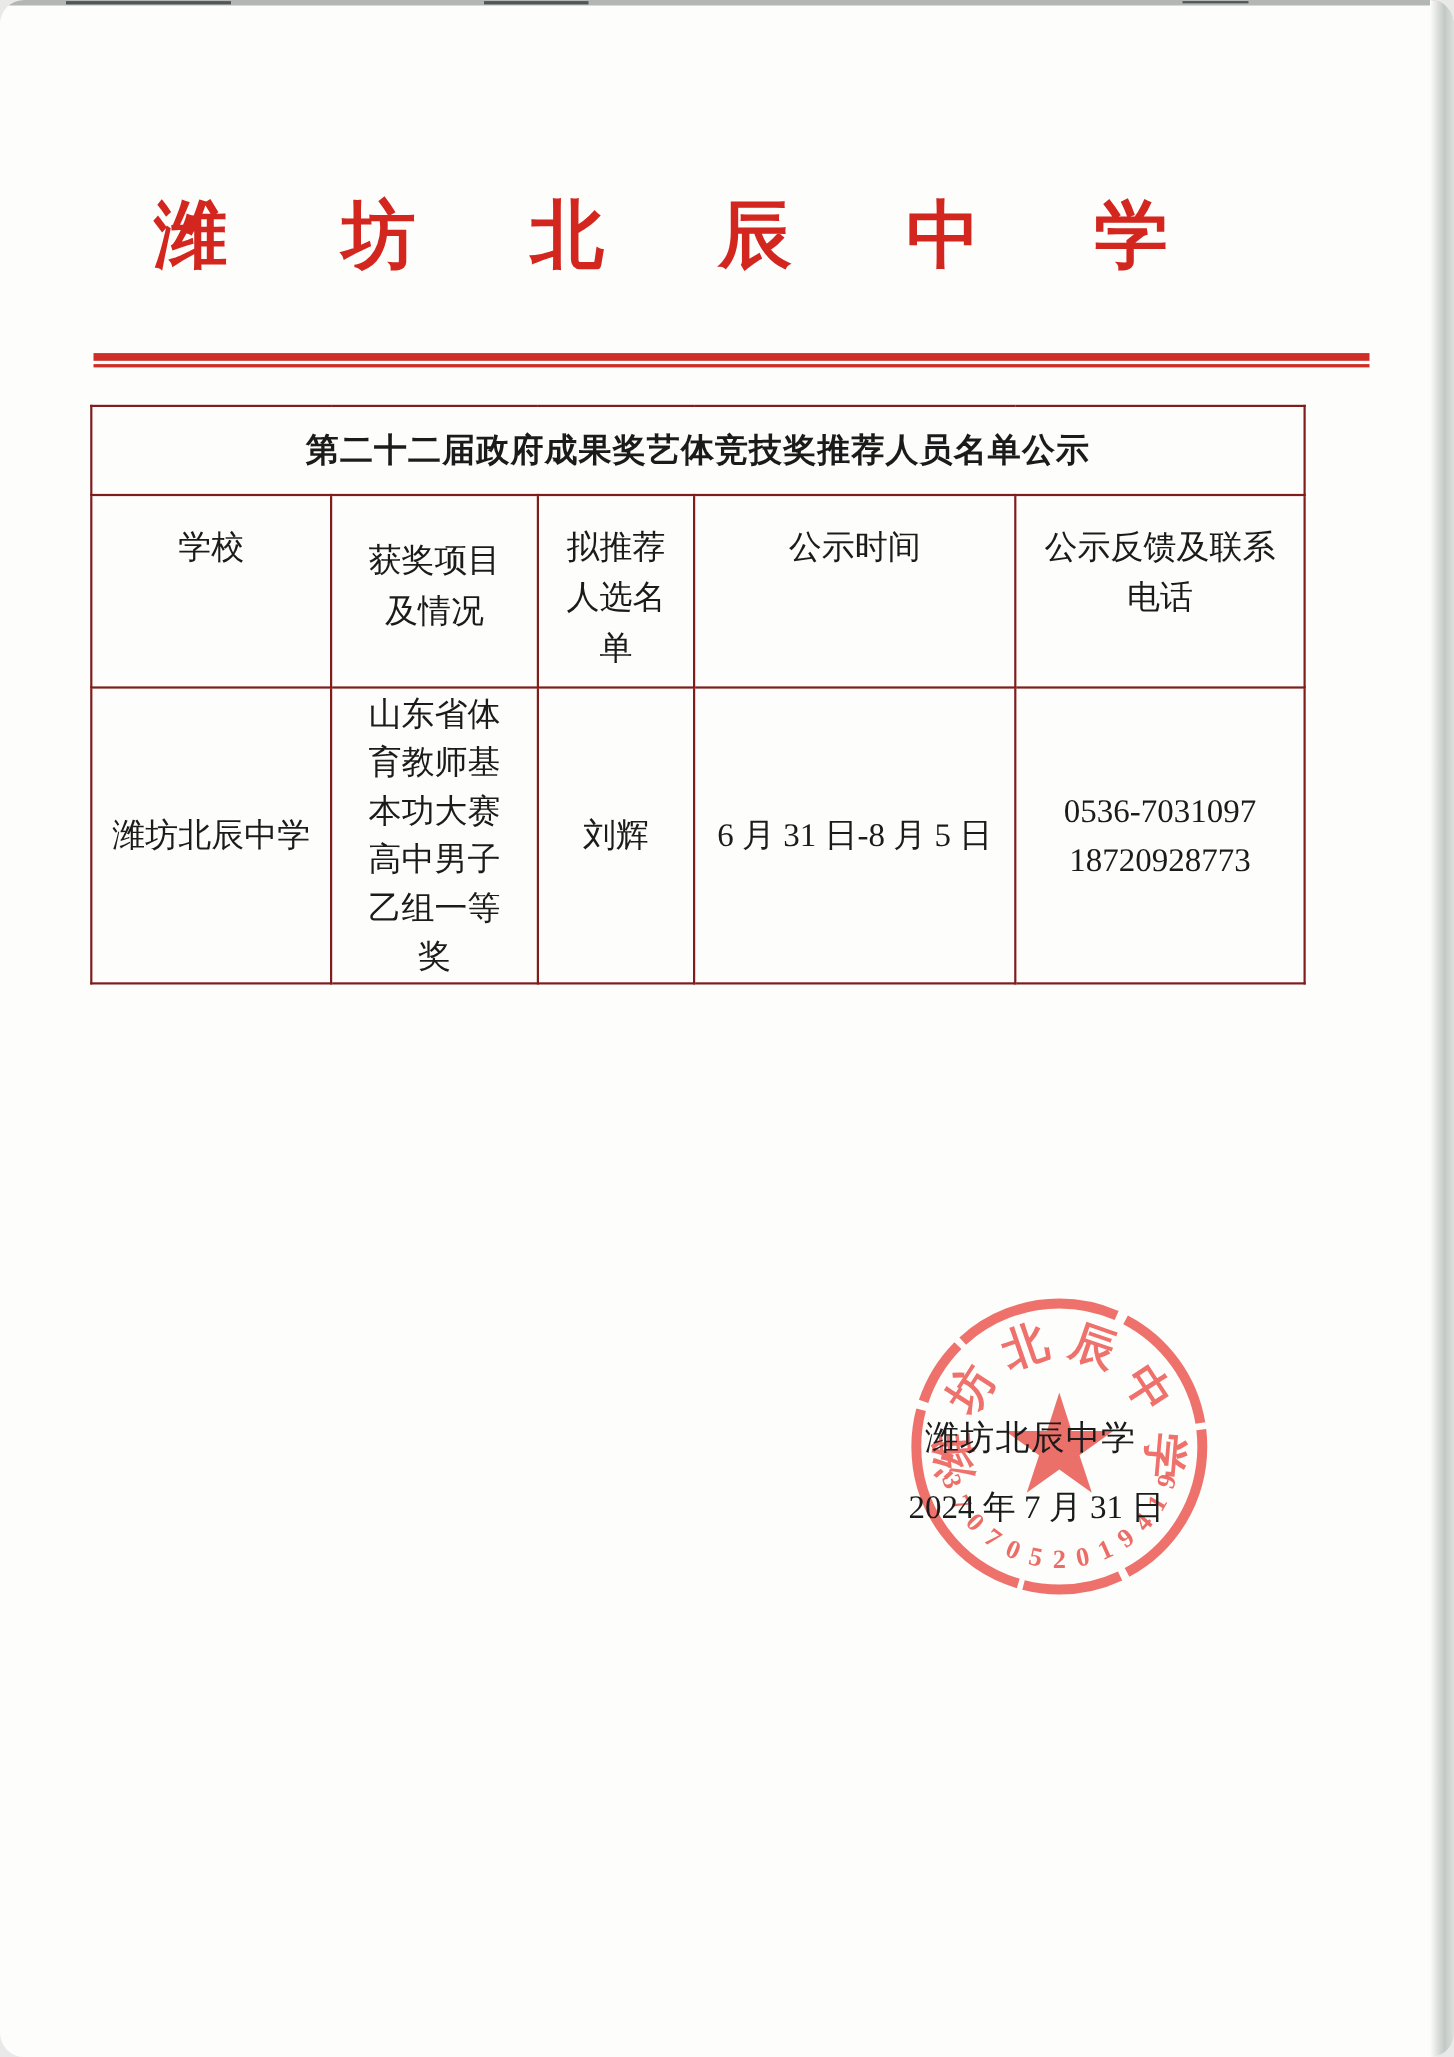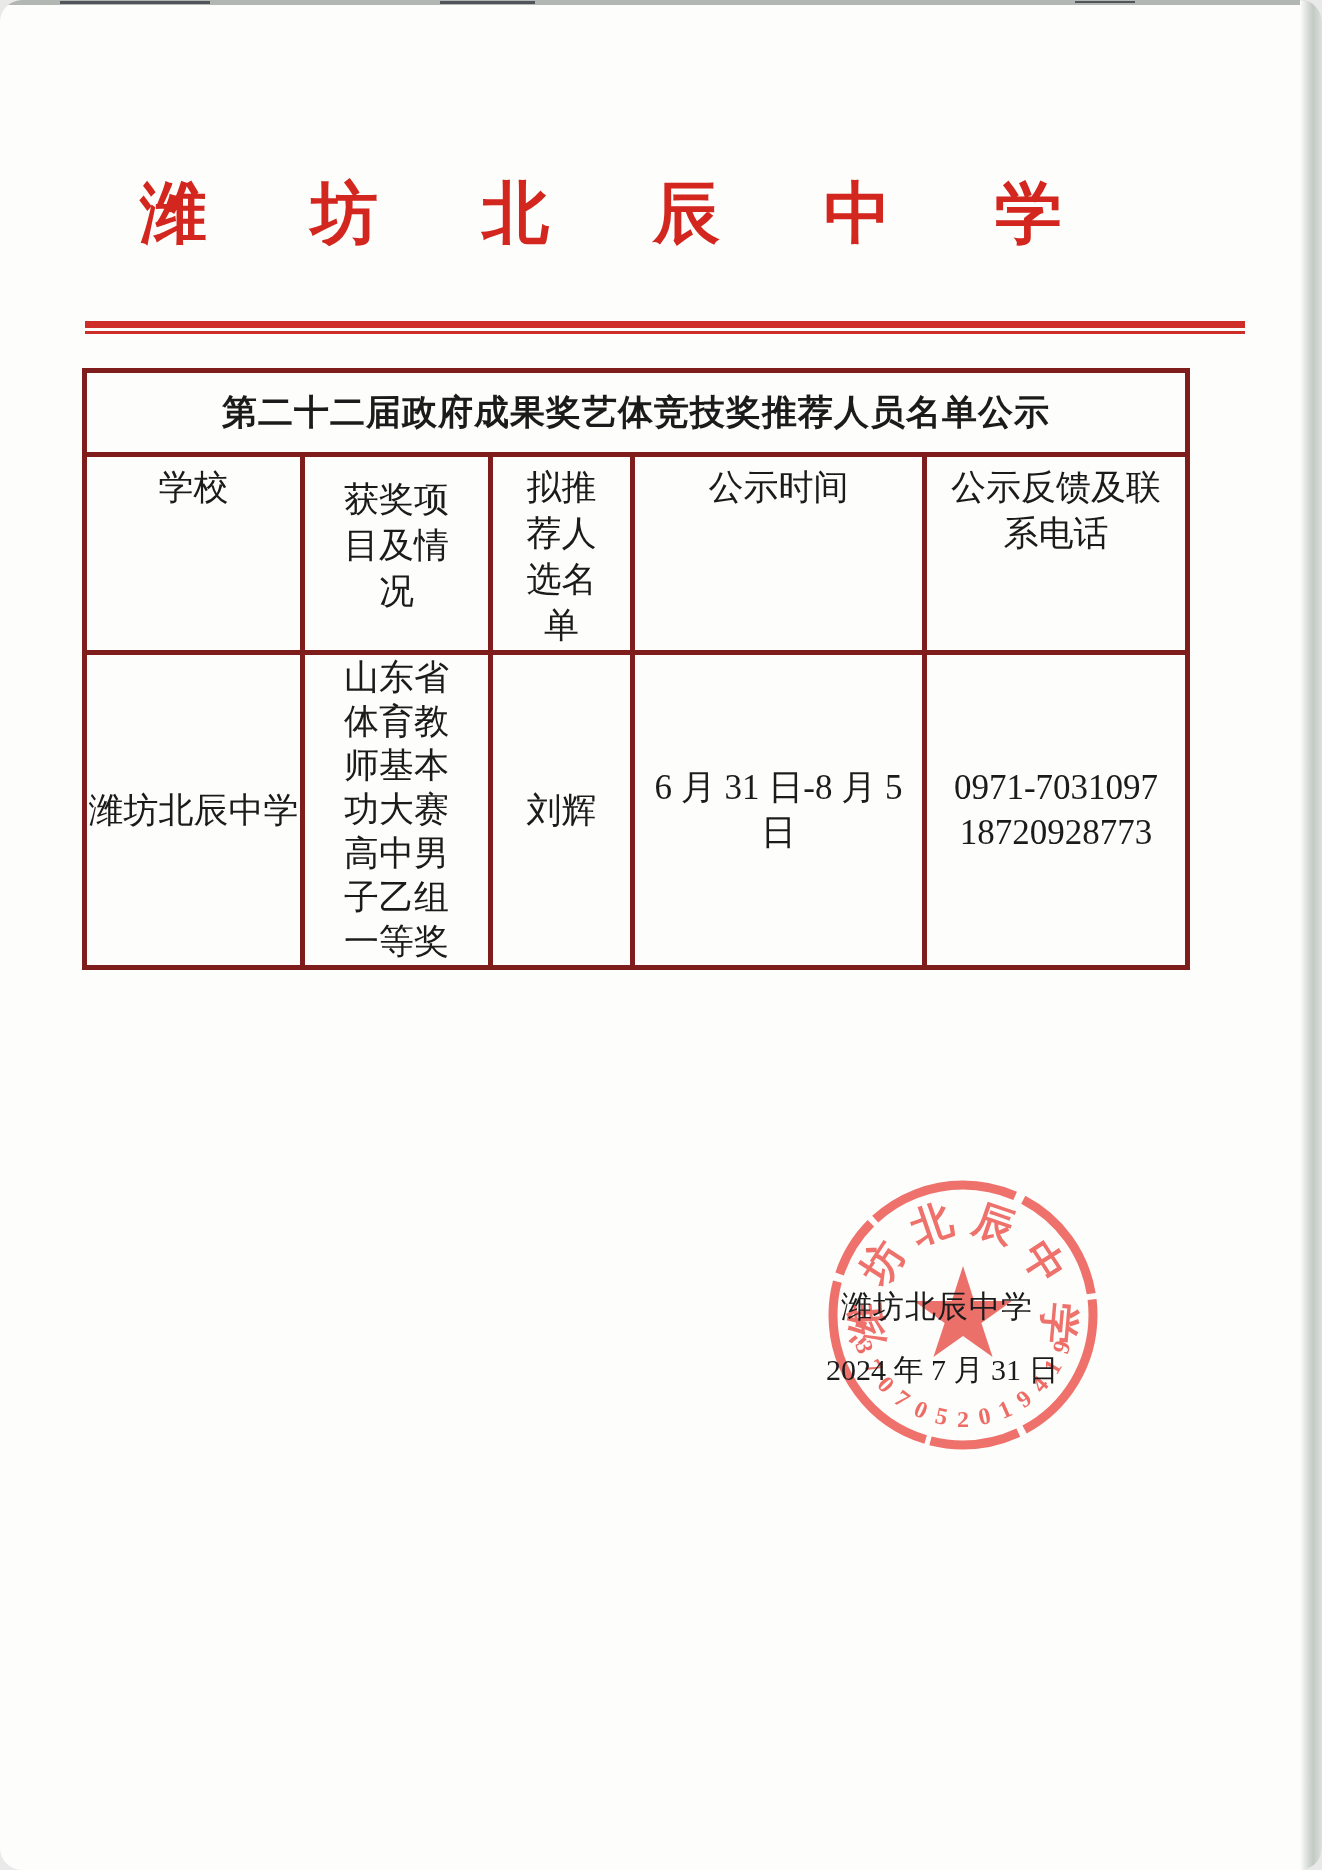--- a/index.html
+++ b/index.html
@@ -25,26 +25,26 @@
   }
   .red-rule{position:absolute;left:85px;top:321px;width:1160px;}
   .red-rule .thick{height:7px;background:#cf2d28;}
   .red-rule .gap{height:3px;background:transparent;}
   .red-rule .thin{height:3px;background:#cf2d28;}
   
   table.notice{
     position:absolute;left:82px;top:368px;width:1103px;
     border-collapse:collapse;table-layout:fixed;
   }
-  table.notice td{border:5px solid #7f1d1d;text-align:center;font-size:35px;}
+  table.notice td{border:2px solid #7f1d1d;text-align:center;font-size:30px;}
   td.title-cell{
     height:77px;font-family:"Liberation Sans",sans-serif;
     font-weight:bold;font-size:36px;vertical-align:middle;letter-spacing:1px;
   }
-  tr.head-row td{height:148px;vertical-align:top;padding-top:8px;line-height:46px;}
+  tr.head-row td{height:148px;vertical-align:top;padding-top:24px;line-height:46px;}
   tr.data-row td{height:265px;vertical-align:middle;line-height:45px;margin-top:44px;}
   .wrap-96{width:100px;margin:0 auto;}
   .wrap-128{width:128px;margin:12px auto;}
   .wrap-220{width:220px;margin:0 auto;}
   .award-text{width:128px;margin:0 auto;line-height:44px;text-align:center;}
   
   .stamp{position:absolute;left:827px;top:1179px;width:272px;height:272px;z-index:1;}
   .stamp svg{position:absolute;left:0;top:0;}
   .stamp-star{
     position:absolute;left:85px;top:87px;width:102px;height:100px;
@@ -111,21 +111,21 @@
       </td>
     </tr>
     <tr class="data-row">
       <td>潍坊北辰中学</td>
       <td>
         <div class="award-text">山东省体育教师基本功大赛高中男子乙组一等奖</div>
       </td>
       <td>刘辉</td>
       <td>6 月 31 日-8 月 5 日</td>
       <td>
-        <div>0971-7031097</div>
+        <div>0536-7031097</div>
         <div>18720928773</div>
       </td>
     </tr>
   </tbody>
     </table>
 
   <div class="stamp">
     <svg width="272" height="272" viewBox="0 0 272 272">
       <circle cx="136" cy="136" r="130" fill="none" stroke="rgba(234,82,74,0.82)" stroke-width="9" stroke-dasharray="140 7 90 5 200 8 60 6 150 9 120 6"></circle>
     </svg>

